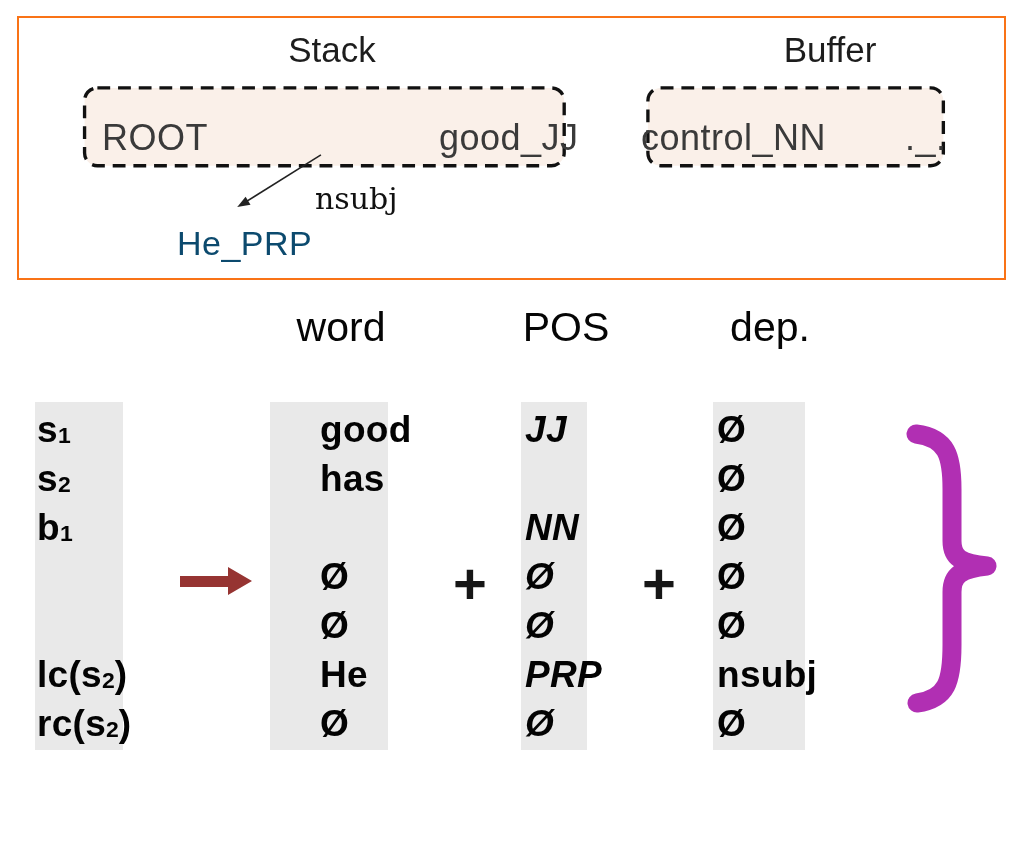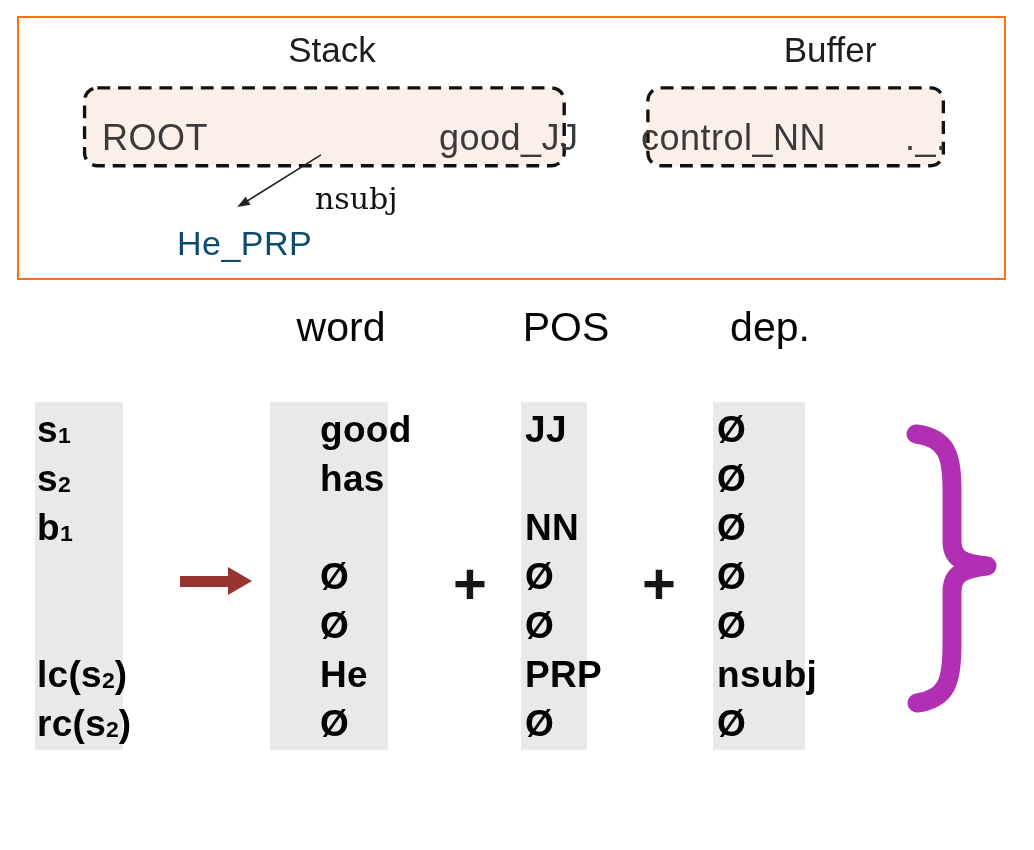--- a/index.html
+++ b/index.html
@@ -42,21 +42,21 @@
     white-space:nowrap;
   }
   .gray-col{position:absolute;top:402px;height:348px;background:var(--col-gray,#e9e9e9);}
   .t-row{position:absolute;left:0;width:1034px;height:48px;line-height:48px;}
   .cell{
     position:absolute;font-size:37px;font-weight:bold;color:#030303;
     white-space:nowrap;letter-spacing:0.3px;text-align:right;
   }
   .cell.lab{left:37px;}
   .cell.w{left:272px;margin-left:48px;}
-  .cell.p{left:525px;}
+  .cell.p{left:525px;font-style:italic;}
   .cell.d{left:717px;}
   .sub{font-size:0.62em;vertical-align:-0.04em;letter-spacing:0;}
   .plus{
     position:absolute;transform:translate(-50%,-50%);
     font-size:58px;font-weight:bold;color:#161616;line-height:1;
   }
   
   .overlay{position:absolute;left:0;top:0;width:1034px;height:850px;pointer-events:none;}
   .red-arrow{fill:var(--arrow-red,#963432);}
   .brace{

